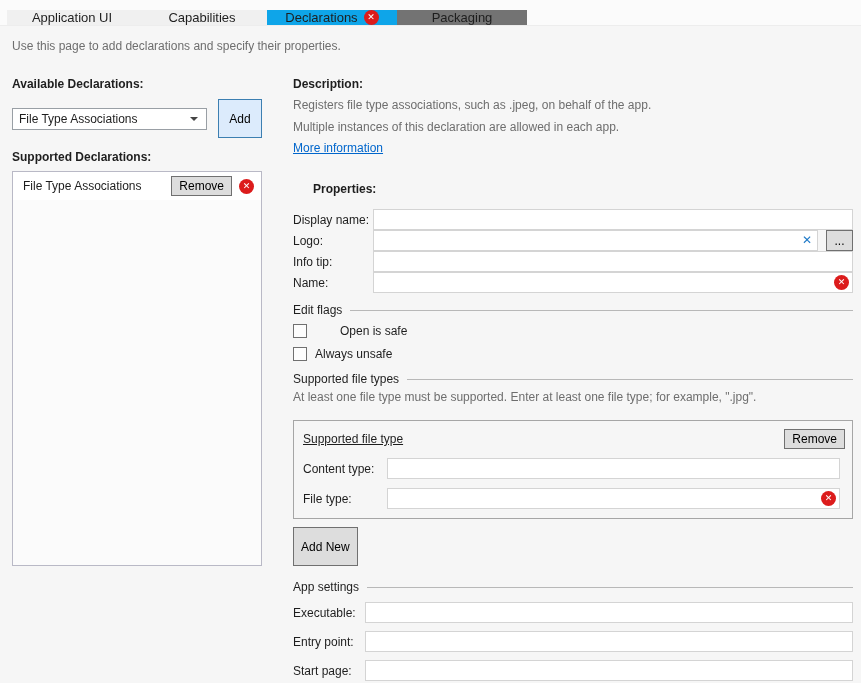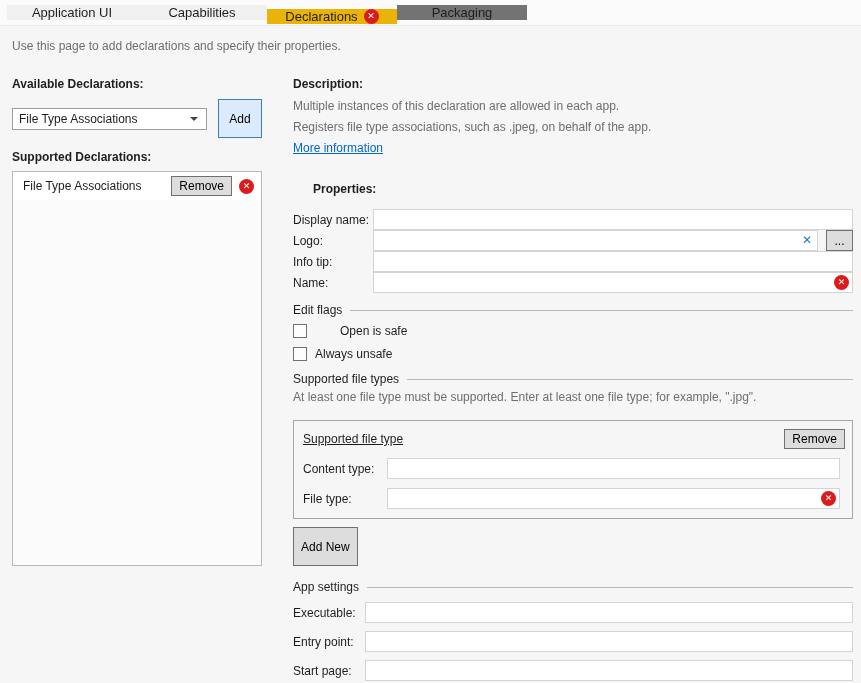--- a/index.html
+++ b/index.html
@@ -10,37 +10,37 @@
     color: #1e1e1e;
     background: #f6f6f6;
     overflow: hidden;
   }
   .page { width: 861px; height: 683px; position: relative; }
 
   
   .tabstrip {
     height: 26px;
     display: flex;
-    align-items: center;
+    align-items: flex-end;
     background: #fbfbfb;
     padding-left: 7px;
     border-bottom: 1px solid #ededed;
   }
   .tab {
     width: 130px;
     display: flex;
     align-items: center;
     justify-content: center;
     gap: 6px;
     font-size: 13px;
     background: #f0f0f0;
     cursor: default;
   }
   .tab.light { background: #737373; }
-  .tab.active { background: #eab308; margin-top: 8px; }
+  .tab.active { background: #0ea5e9; margin-top: 8px; }
 
   
   .intro {
     padding: 13px 12px 12px 12px;
     color: #6e6e6e;
   }
 
   
   .main { display: flex; align-items: flex-start; padding: 0 8px 0 12px; }
   .left-col { width: 250px; flex: none; }
@@ -231,22 +231,22 @@
           <span class="li-label">File Type Associations</span>
           <button class="btn">Remove</button>
           <span class="err-icon">✕</span>
         </div>
       </div>
     </div>
 
     <div class="right-col">
 
       <div class="h">Description:</div>
+      <div class="gray d-line1">Registers file type associations, such as .jpeg, on behalf of the app.</div>
       <div class="gray d-line2">Multiple instances of this declaration are allowed in each app.</div>
-      <div class="gray d-line1">Registers file type associations, such as .jpeg, on behalf of the app.</div>
       <a class="link">More information</a>
 
       <div class="h props-h">Properties:</div>
 
       <div class="field-row first">
         <label>Display name:</label>
         <div class="input-wrap">
           <input value="" style="">
         </div>
       </div>

